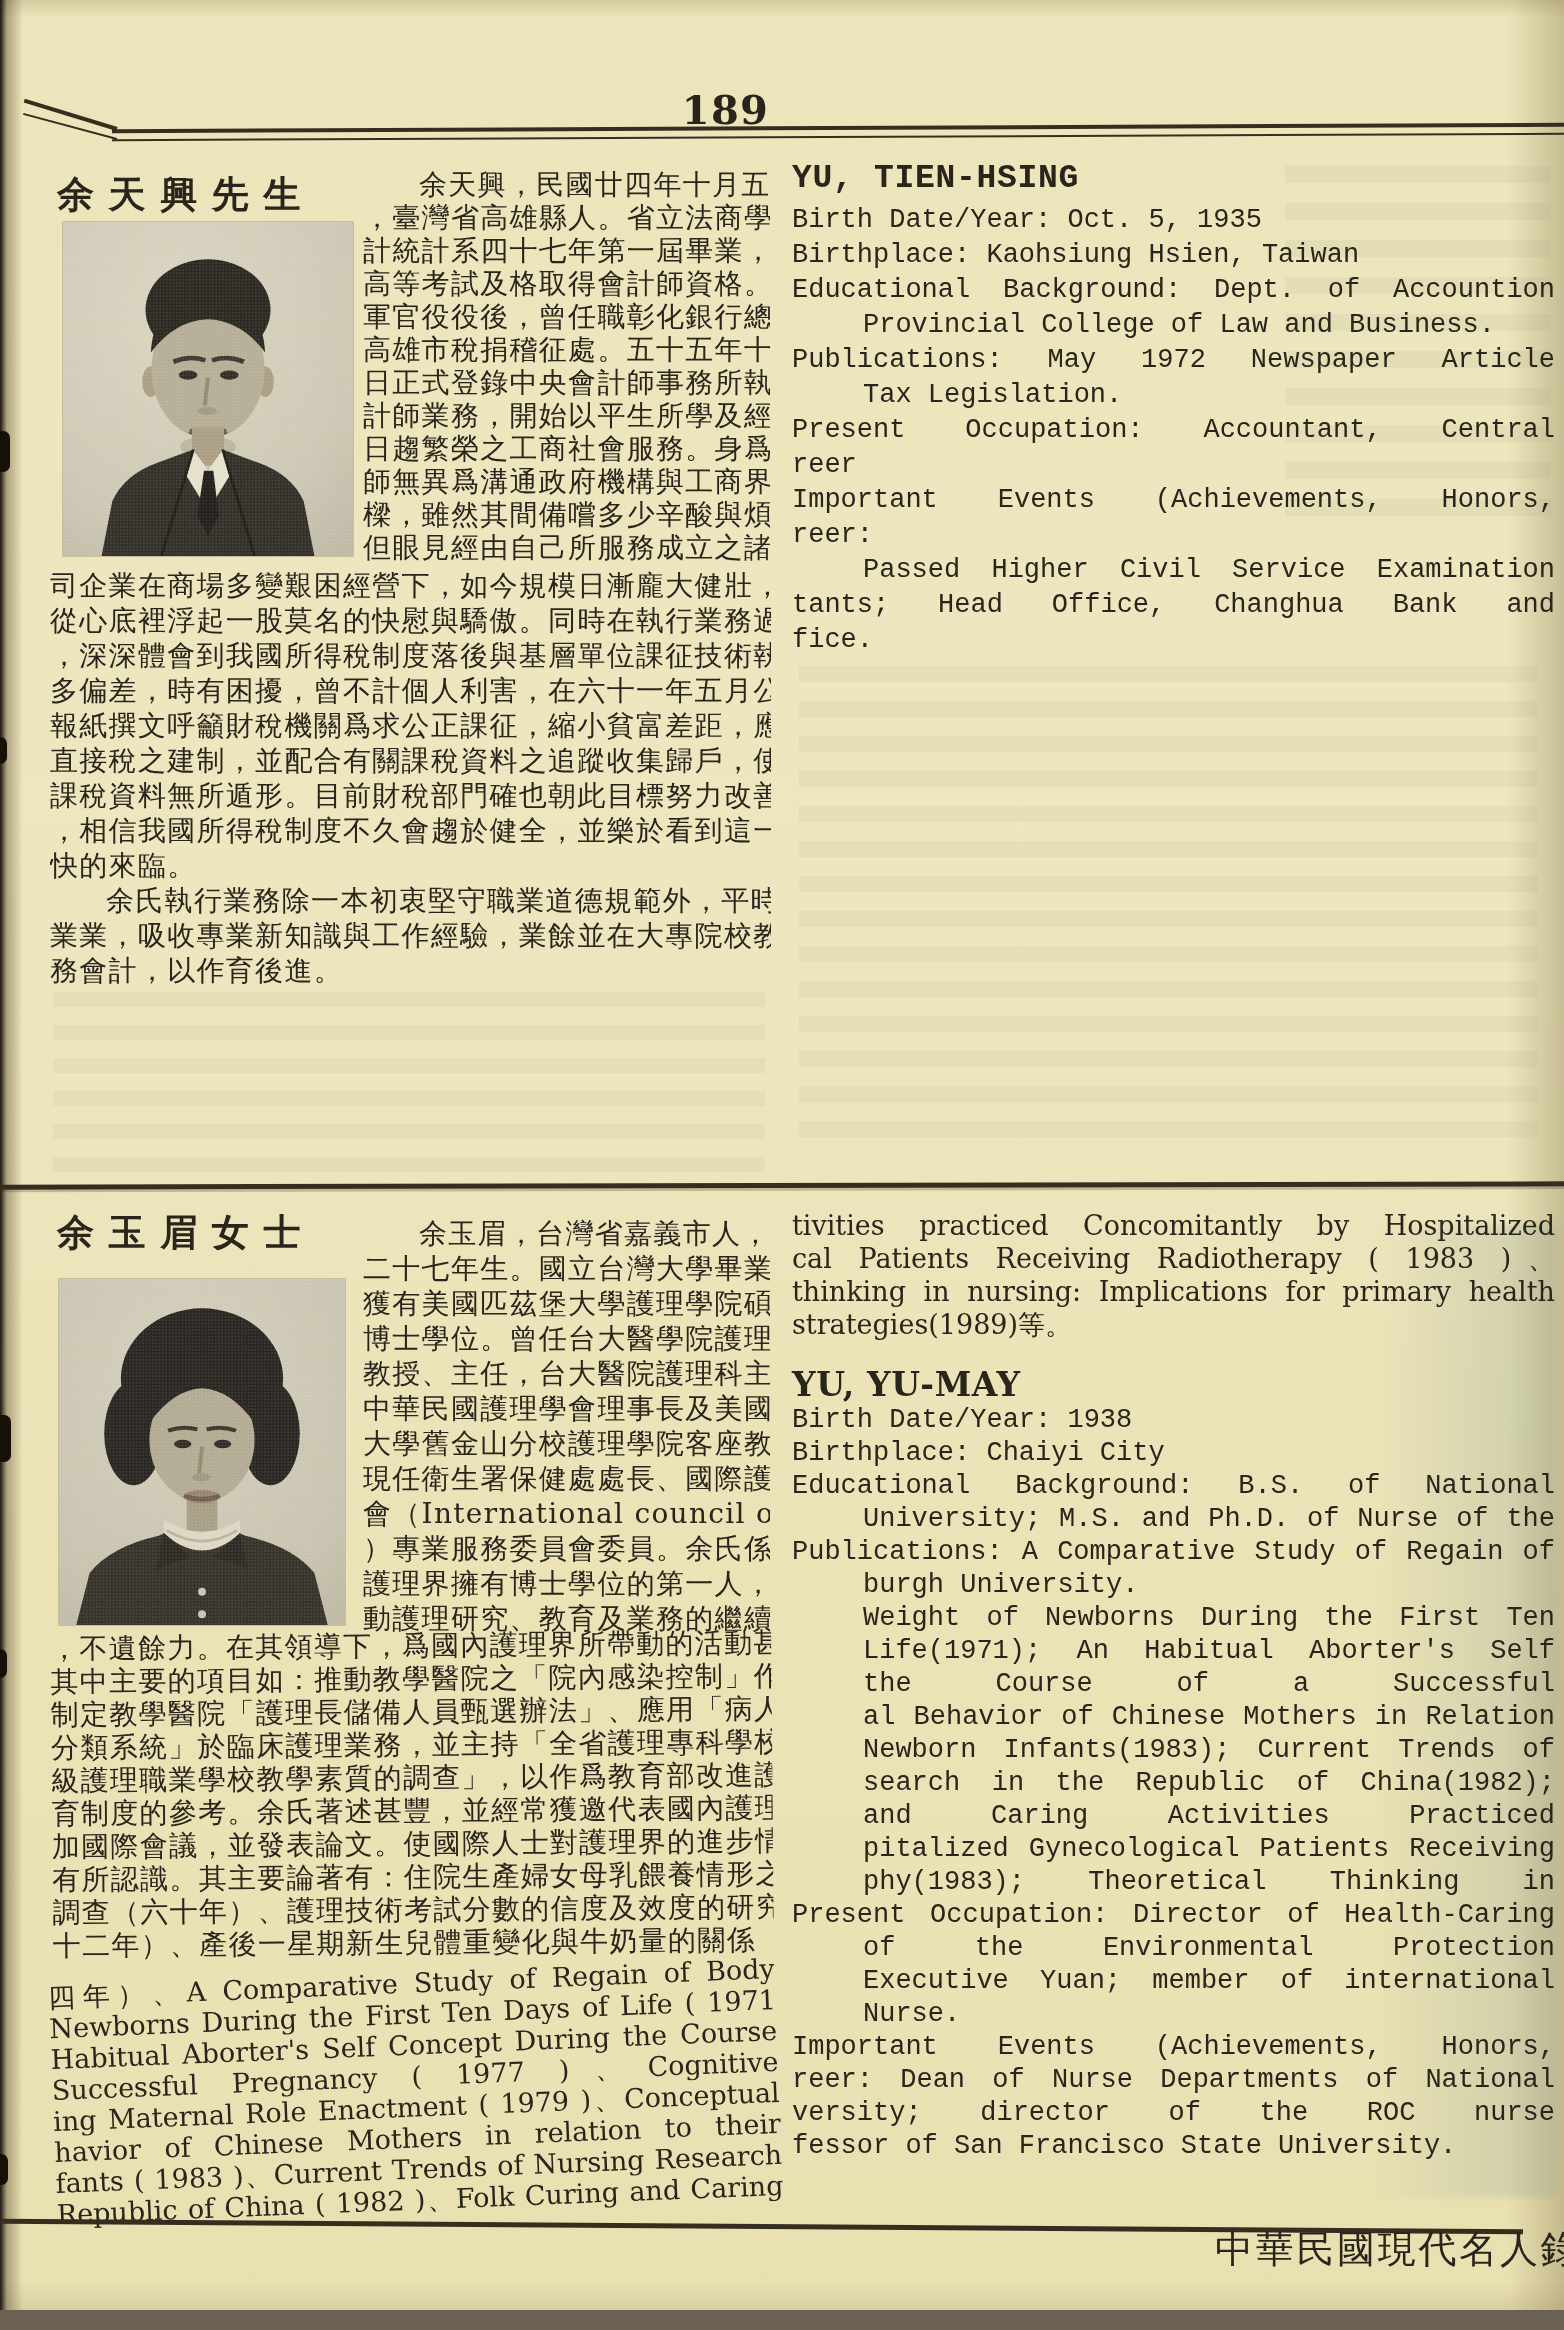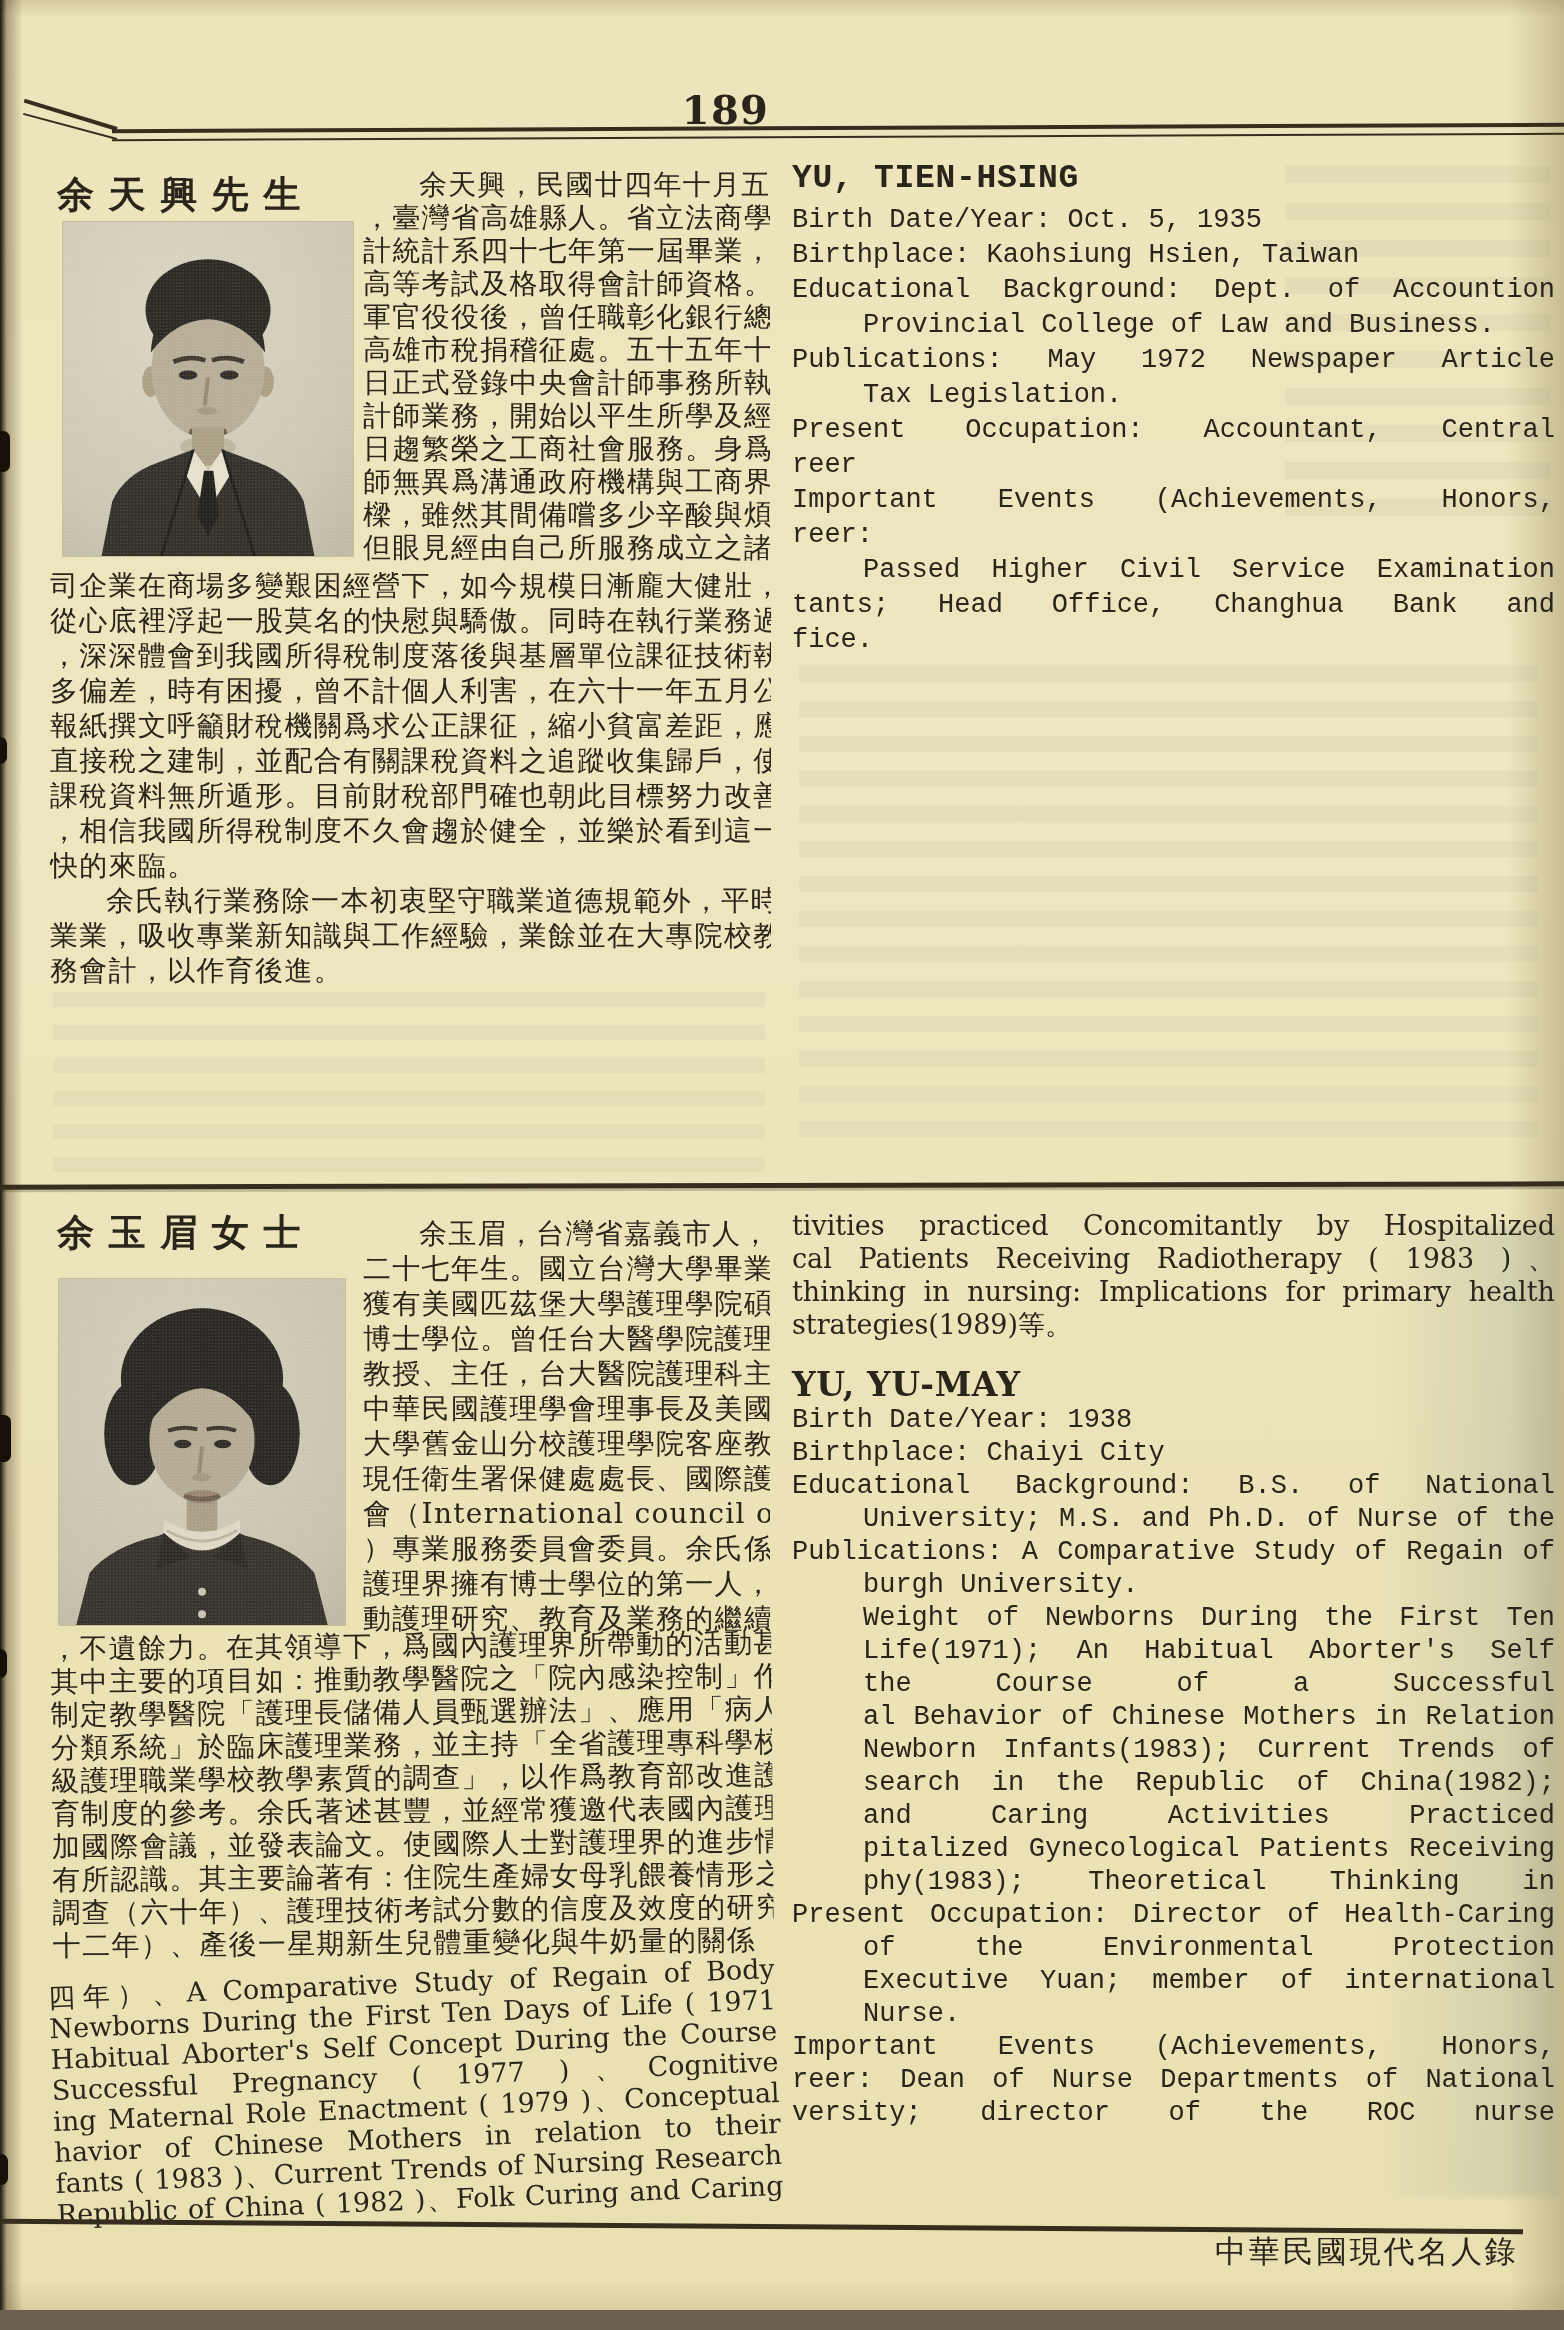--- a/index.html
+++ b/index.html
@@ -18,22 +18,22 @@
   .rule{position:absolute;background:#352e1f;}
   .rule.top-a{left:112px;top:126px;width:1453px;height:4px;transform:rotate(-0.25deg);}
   .rule.top-b{left:112px;top:136px;width:1453px;height:2px;transform:rotate(-0.25deg);}
   .rule.top-curve-a{left:20px;top:127px;width:97px;height:4px;transform:rotate(17deg);transform-origin:100% 50%;}
   .rule.top-curve-b{left:20px;top:138px;width:97px;height:2px;transform:rotate(15deg);transform-origin:100% 50%;}
   .rule.mid{left:0;top:1183px;width:1565px;height:5.3px;transform:rotate(-0.12deg);box-shadow:0 2.7px 0 rgba(53,46,31,0.25);}
   .rule.bottom{left:-8px;top:2224px;width:1531px;height:4.7px;transform:rotate(0.4deg);}
   .pageno{position:absolute;left:669px;top:89px;width:113px;height:41px;
     font-size:40px;font-weight:bold;text-align:center;line-height:41px;letter-spacing:1.3px;}
   .footer{position:absolute;left:1215px;top:2234px;width:280px;height:35px;
-    font-size:31px;line-height:35px;letter-spacing:2.7px;white-space:nowrap;
-    font-family:Liberation Serif, serif;}
+    font-size:38px;line-height:35px;letter-spacing:2.7px;white-space:nowrap;
+    font-family:Liberation Mono, monospace;}
   
   .ghost{position:absolute;pointer-events:none;}
   .g1{left:799px;top:666px;width:739px;height:479px;
     background:repeating-linear-gradient(180deg, rgba(116,128,104,0.07) 0 16px, rgba(0,0,0,0) 16px 35px);}
   .g2{left:1378px;top:1225px;width:180px;height:972px;
     background:linear-gradient(90deg, rgba(160,175,155,0) 0%, rgba(152,170,150,0.28) 70%);filter:blur(3.3px);}
   .g3{left:1285px;top:166px;width:266px;height:359px;
     background:repeating-linear-gradient(180deg, rgba(116,128,104,0.08) 0 17.3px, rgba(0,0,0,0) 17.3px 37px);}
   .g4{left:53px;top:992px;width:712px;height:180px;
     background:repeating-linear-gradient(180deg, rgba(118,126,100,0.07) 0 14.6px, rgba(0,0,0,0) 14.6px 33px);}
@@ -301,20 +301,21 @@
         <div class="eline i j">and Caring Activities Practiced Concomitantly by Hos-</div>
         <div class="eline i j">pitalized Gynecological Patients Receiving Radiothera-</div>
         <div class="eline i j">phy(1983); Theoretical Thinking in Nursing: Implica-</div>
         <div class="eline j">Present Occupation: Director of Health-Caring Department</div>
         <div class="eline i j">of the Environmental Protection Administration of the</div>
         <div class="eline i j">Executive Yuan; member of international Council of</div>
         <div class="eline i">Nurse.</div>
         <div class="eline j">Important Events (Achievements, Honors, Positions) in Ca-</div>
         <div class="eline j">reer: Dean of Nurse Departments of National Taiwan Uni-</div>
         <div class="eline j">versity; director of the ROC nurse association; visiting pro-</div>
+        <div class="eline">fessor of San Francisco State University.</div>
       </div>
   </section>
 
   <div class="rule bottom"></div>
   <div class="footer">中華民國現代名人錄</div>
 
 </div>
 
 
 </body></html>

